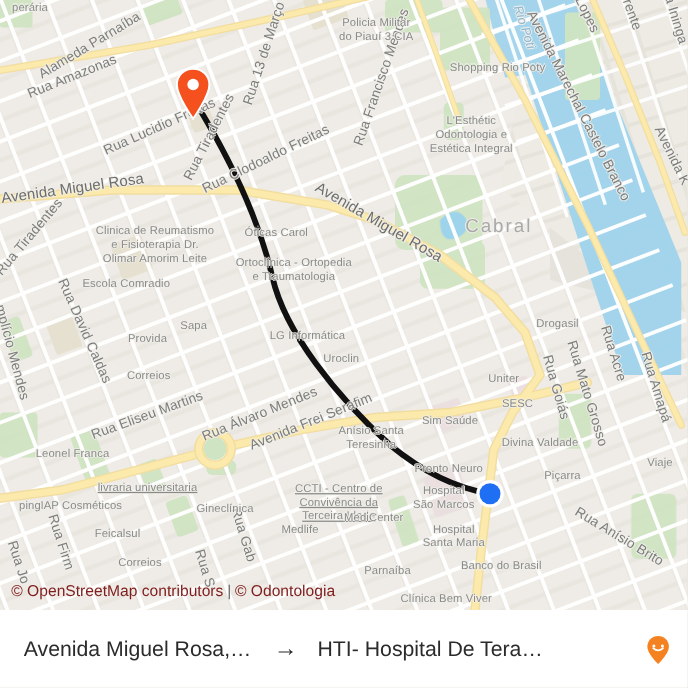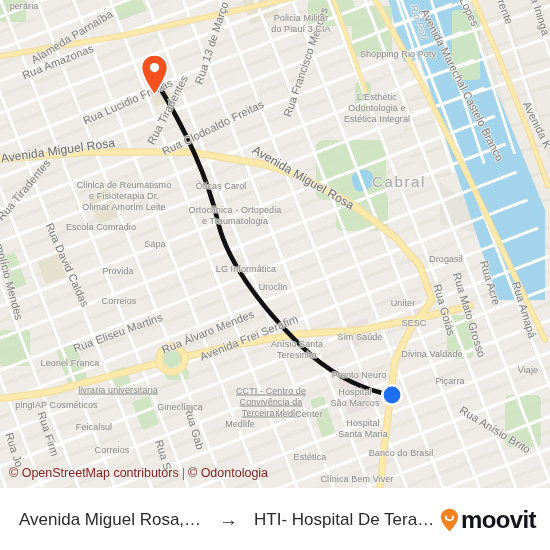--- a/index.html
+++ b/index.html
@@ -356,46 +356,46 @@
 Odontologia e
 Estética Integral</div>
         <div class="maplabel poi" style="left: 124px; top: 196px; transform: translate(-50%, -50%) rotate(0deg);">Clinica de Reumatismo
 e Fisioterapia Dr.
 Olimar Amorim Leite</div>
         <div class="maplabel poi" style="left: 101px; top: 227px; transform: translate(-50%, -50%) rotate(0deg);">Escola Comradio</div>
         <div class="maplabel poi" style="left: 221px; top: 186px; transform: translate(-50%, -50%) rotate(0deg);">Óticas Carol</div>
         <div class="maplabel poi" style="left: 235px; top: 216px; transform: translate(-50%, -50%) rotate(0deg);">Ortoclínica - Ortopedia
 e Traumatologia</div>
         <div class="maplabel poi" style="left: 118px; top: 271px; transform: translate(-50%, -50%) rotate(0deg);">Provida</div>
-        <div class="maplabel poi" style="left: 155px; top: 244px; transform: translate(-50%, -50%) rotate(0deg);">Sapa</div>
+        <div class="maplabel poi" style="left: 155px; top: 261px; transform: translate(-50%, -50%) rotate(0deg);">Sapa</div>
         <div class="maplabel poi" style="left: 119px; top: 301px; transform: translate(-50%, -50%) rotate(0deg);">Correios</div>
         <div class="maplabel poi" style="left: 246px; top: 269px; transform: translate(-50%, -50%) rotate(0deg);">LG Informática</div>
         <div class="maplabel poi" style="left: 273px; top: 287px; transform: translate(-50%, -50%) rotate(0deg);">Uroclin</div>
         <div class="maplabel poi" style="left: 446px; top: 259px; transform: translate(-50%, -50%) rotate(0deg);">Drogasil</div>
         <div class="maplabel poi" style="left: 403px; top: 303px; transform: translate(-50%, -50%) rotate(0deg);">Uniter</div>
         <div class="maplabel poi" style="left: 414px; top: 323px; transform: translate(-50%, -50%) rotate(0deg);">SESC</div>
         <div class="maplabel poi" style="left: 360px; top: 337px; transform: translate(-50%, -50%) rotate(0deg);">Sim Saúde</div>
         <div class="maplabel poi" style="left: 432px; top: 354px; transform: translate(-50%, -50%) rotate(0deg);">Divina Valdade</div>
         <div class="maplabel poi" style="left: 450px; top: 381px; transform: translate(-50%, -50%) rotate(0deg);">Piçarra</div>
         <div class="maplabel poi" style="left: 528px; top: 370px; transform: translate(-50%, -50%) rotate(0deg);">Viaje</div>
-        <div class="maplabel poi" style="left: 58px; top: 363px; transform: translate(-50%, -50%) rotate(0deg); margin-left: 12px;">Leonel Franca</div>
+        <div class="maplabel poi" style="left: 58px; top: 363px; transform: translate(-50%, -50%) rotate(0deg);">Leonel Franca</div>
         <div class="maplabel poi" style="left: 118px; top: 390px; transform: translate(-50%, -50%) rotate(0deg); text-decoration: underline;">livraria universitaria</div>
         <div class="maplabel poi" style="left: 65px; top: 405px; transform: translate(-50%, -50%) rotate(0deg);">IAP Cosméticos</div>
         <div class="maplabel poi" style="left: 94px; top: 427px; transform: translate(-50%, -50%) rotate(0deg);">Feicalsul</div>
         <div class="maplabel poi" style="left: 112px; top: 450px; transform: translate(-50%, -50%) rotate(0deg);">Correios</div>
         <div class="maplabel poi" style="left: 180px; top: 407px; transform: translate(-50%, -50%) rotate(0deg);">Gineclínica</div>
         <div class="maplabel poi" style="left: 24px; top: 405px; transform: translate(-50%, -50%) rotate(0deg);">ping</div>
         <div class="maplabel poi" style="left: 297px; top: 350px; transform: translate(-50%, -50%) rotate(0deg);">Anísio Santa
 Teresinha</div>
         <div class="maplabel poi" style="left: 271px; top: 402px; transform: translate(-50%, -50%) rotate(0deg); text-decoration: underline;">CCTI - Centro de
 Convivência da
 Terceira Idade</div>
         <div class="maplabel poi" style="left: 240px; top: 424px; transform: translate(-50%, -50%) rotate(0deg);">Medlife</div>
         <div class="maplabel poi" style="left: 299px; top: 414px; transform: translate(-50%, -50%) rotate(0deg);">MediCenter</div>
-        <div class="maplabel poi" style="left: 310px; top: 457px; transform: translate(-50%, -50%) rotate(0deg);">Estética</div>
+        <div class="maplabel poi" style="left: 310px; top: 457px; transform: translate(-50%, -50%) rotate(0deg);">Parnaíba</div>
         <div class="maplabel poi" style="left: 359px; top: 375px; transform: translate(-50%, -50%) rotate(0deg);">Pronto Neuro</div>
         <div class="maplabel poi" style="left: 355px; top: 398px; transform: translate(-50%, -50%) rotate(0deg);">Hospital
 São Marcos</div>
         <div class="maplabel poi" style="left: 363px; top: 429px; transform: translate(-50%, -50%) rotate(0deg);">Hospital
 Santa Maria</div>
         <div class="maplabel poi" style="left: 401px; top: 453px; transform: translate(-50%, -50%) rotate(0deg);">Banco do Brasil</div>
         <div class="maplabel poi" style="left: 357px; top: 479px; transform: translate(-50%, -50%) rotate(0deg);">Clínica Bem Viver</div>
         <div class="maplabel hood" style="left: 399px; top: 181px; transform: translate(-50%, -50%) rotate(0deg);">Cabral</div>
         <div class="maplabel water" style="left: 419px; top: 22px; transform: translate(-50%, -50%) rotate(72deg);">Rio Poti</div>
       </div>
@@ -419,17 +419,16 @@
   <div id="footer">
     <span class="endpoint">Avenida Miguel Rosa, 36...</span>
     <span class="arrow">→</span>
     <span class="endpoint">HTI- Hospital De Terap...</span>
     <div id="brand">
       <svg width="19" height="24" viewBox="0 0 19 24">
         <path d="M9.5 0.8 C4.7 0.8 0.9 4.5 0.9 9.2 C0.9 15.2 9.5 23.2 9.5 23.2 C9.5 23.2 18.1 15.2 18.1 9.2 C18.1 4.5 14.3 0.8 9.5 0.8 Z" fill="#f58220"></path>
         <path d="M6.1 7.6 a1.2 1.2 0 1 0 0.01 0 Z M12.9 7.6 a1.2 1.2 0 1 0 0.01 0 Z" fill="#ffffff"></path>
         <path d="M5.7 10.6 q3.8 3.4 7.6 0" fill="none" stroke="#ffffff" stroke-width="1.5" stroke-linecap="round"></path>
       </svg>
-      <span class="brandword">moovit</span>
     </div>
   </div>
 
 </div>
 
 </body></html>

